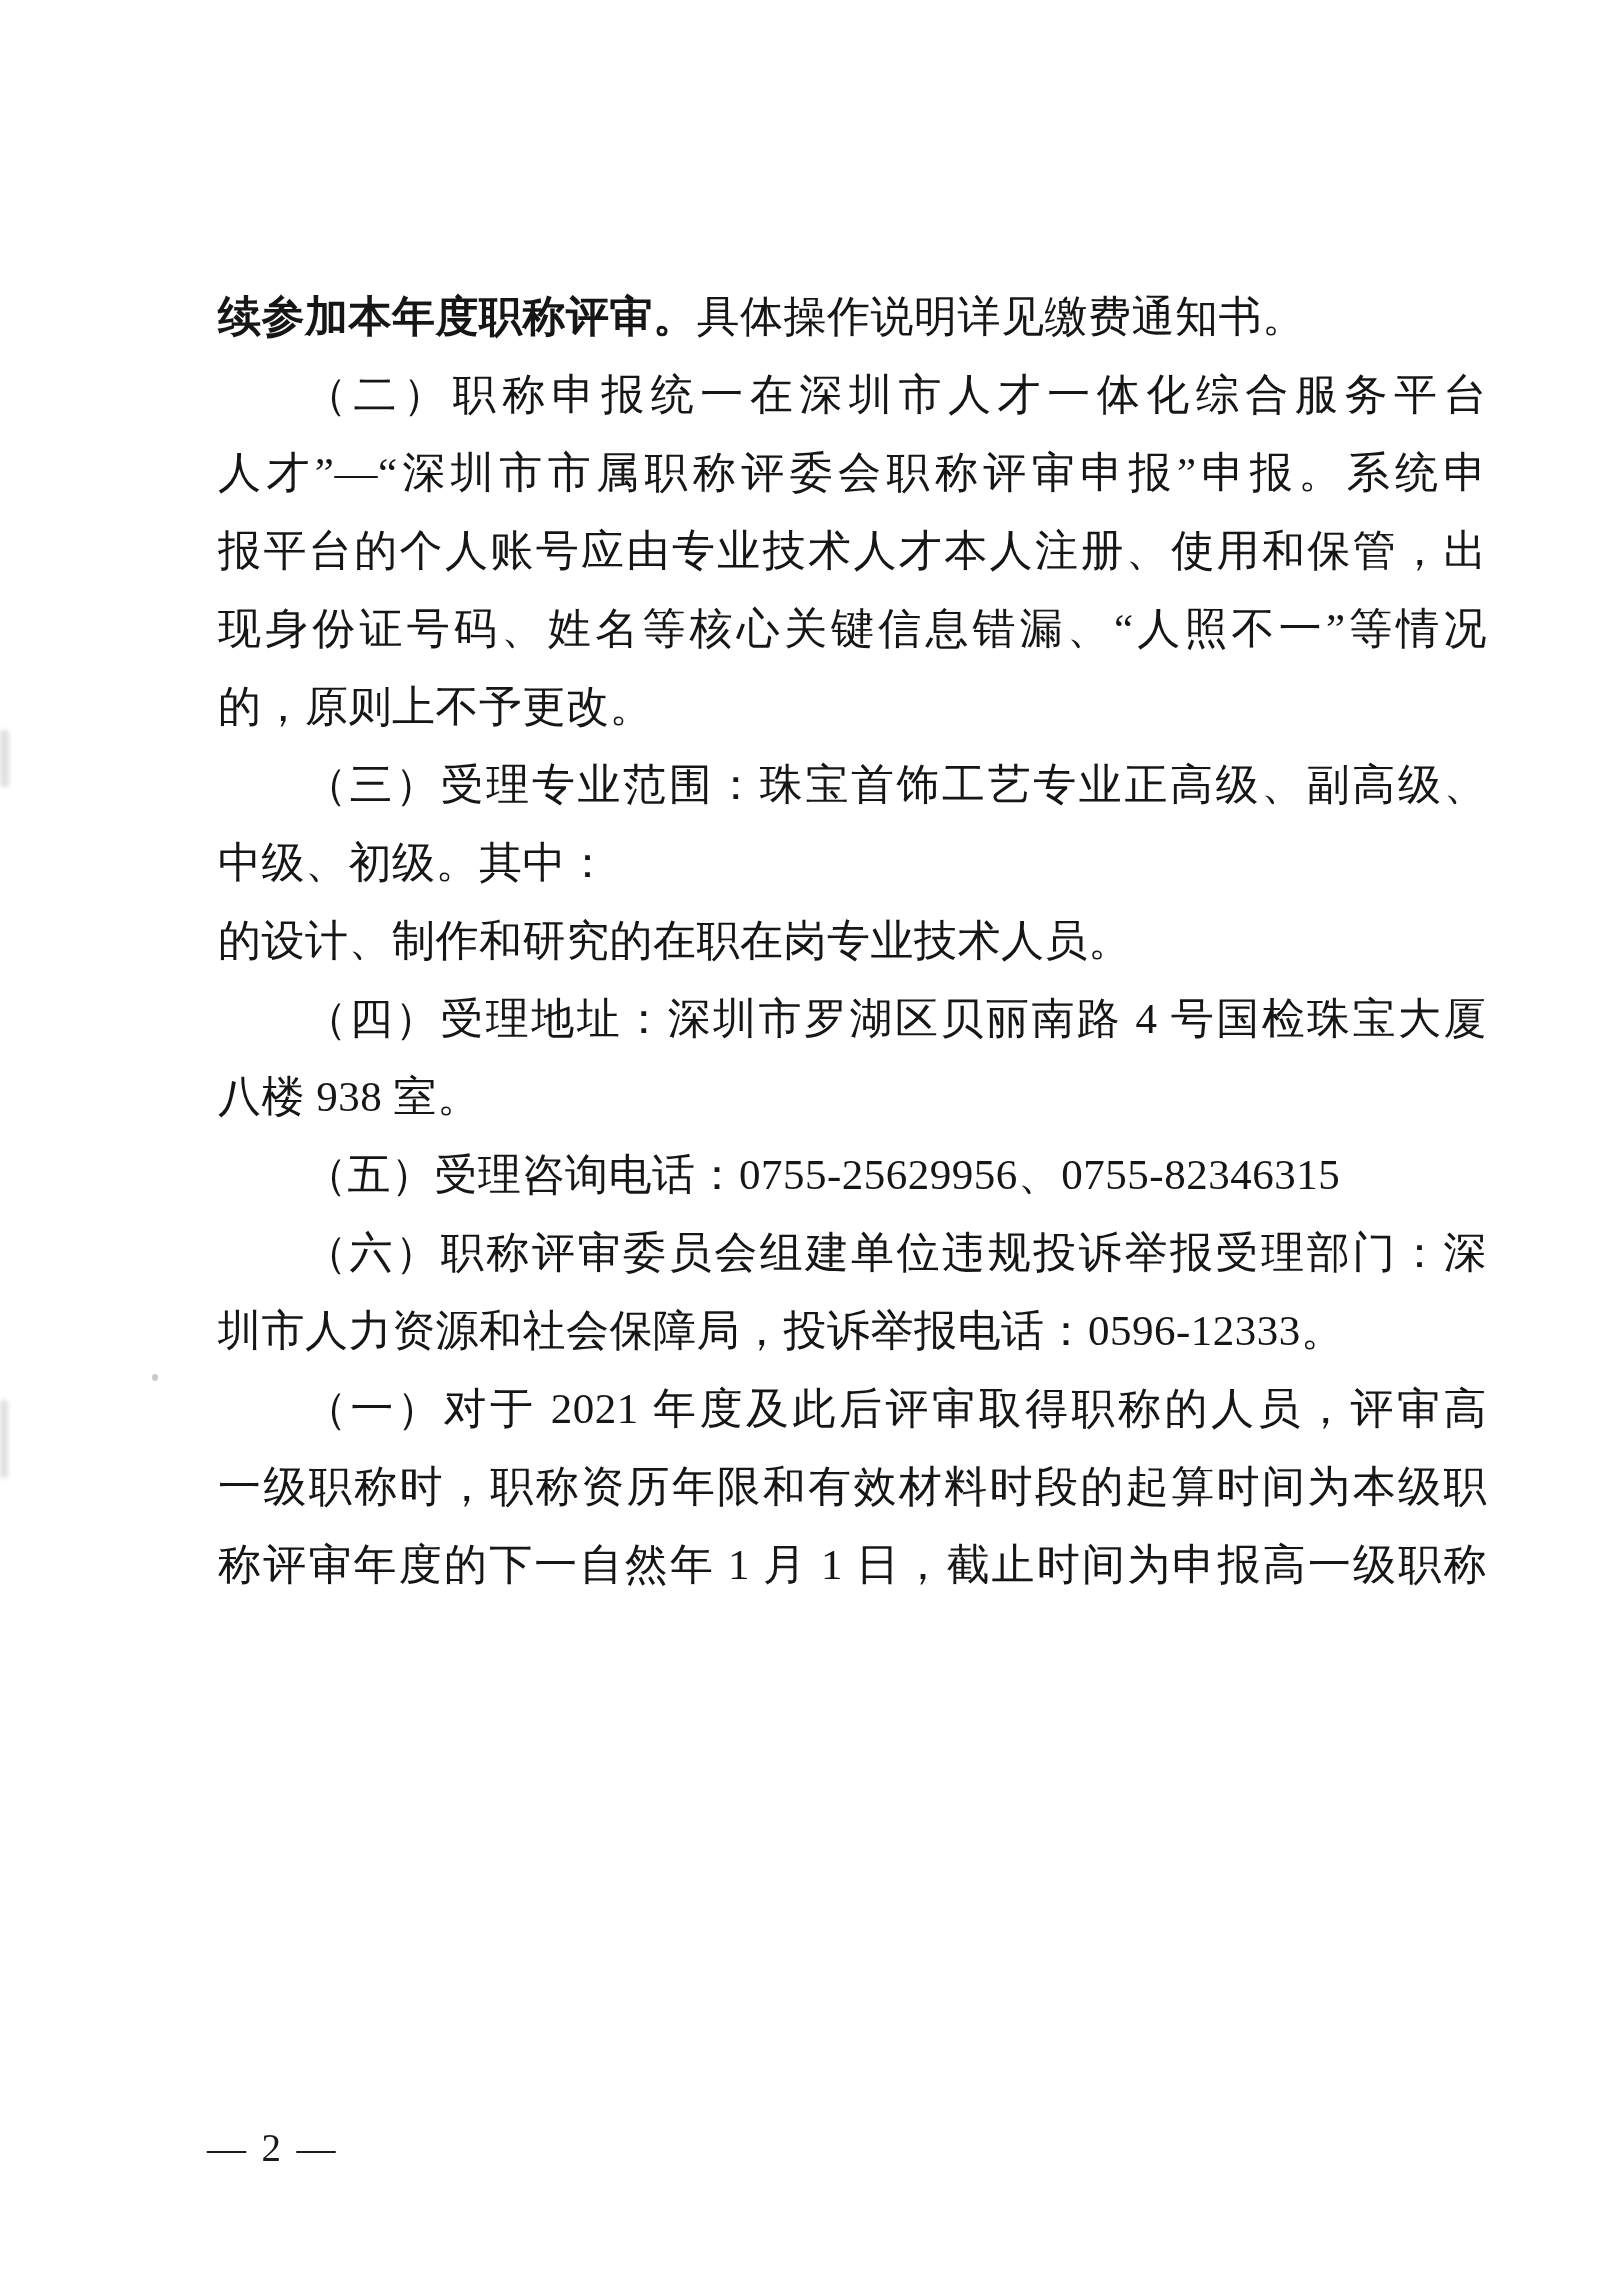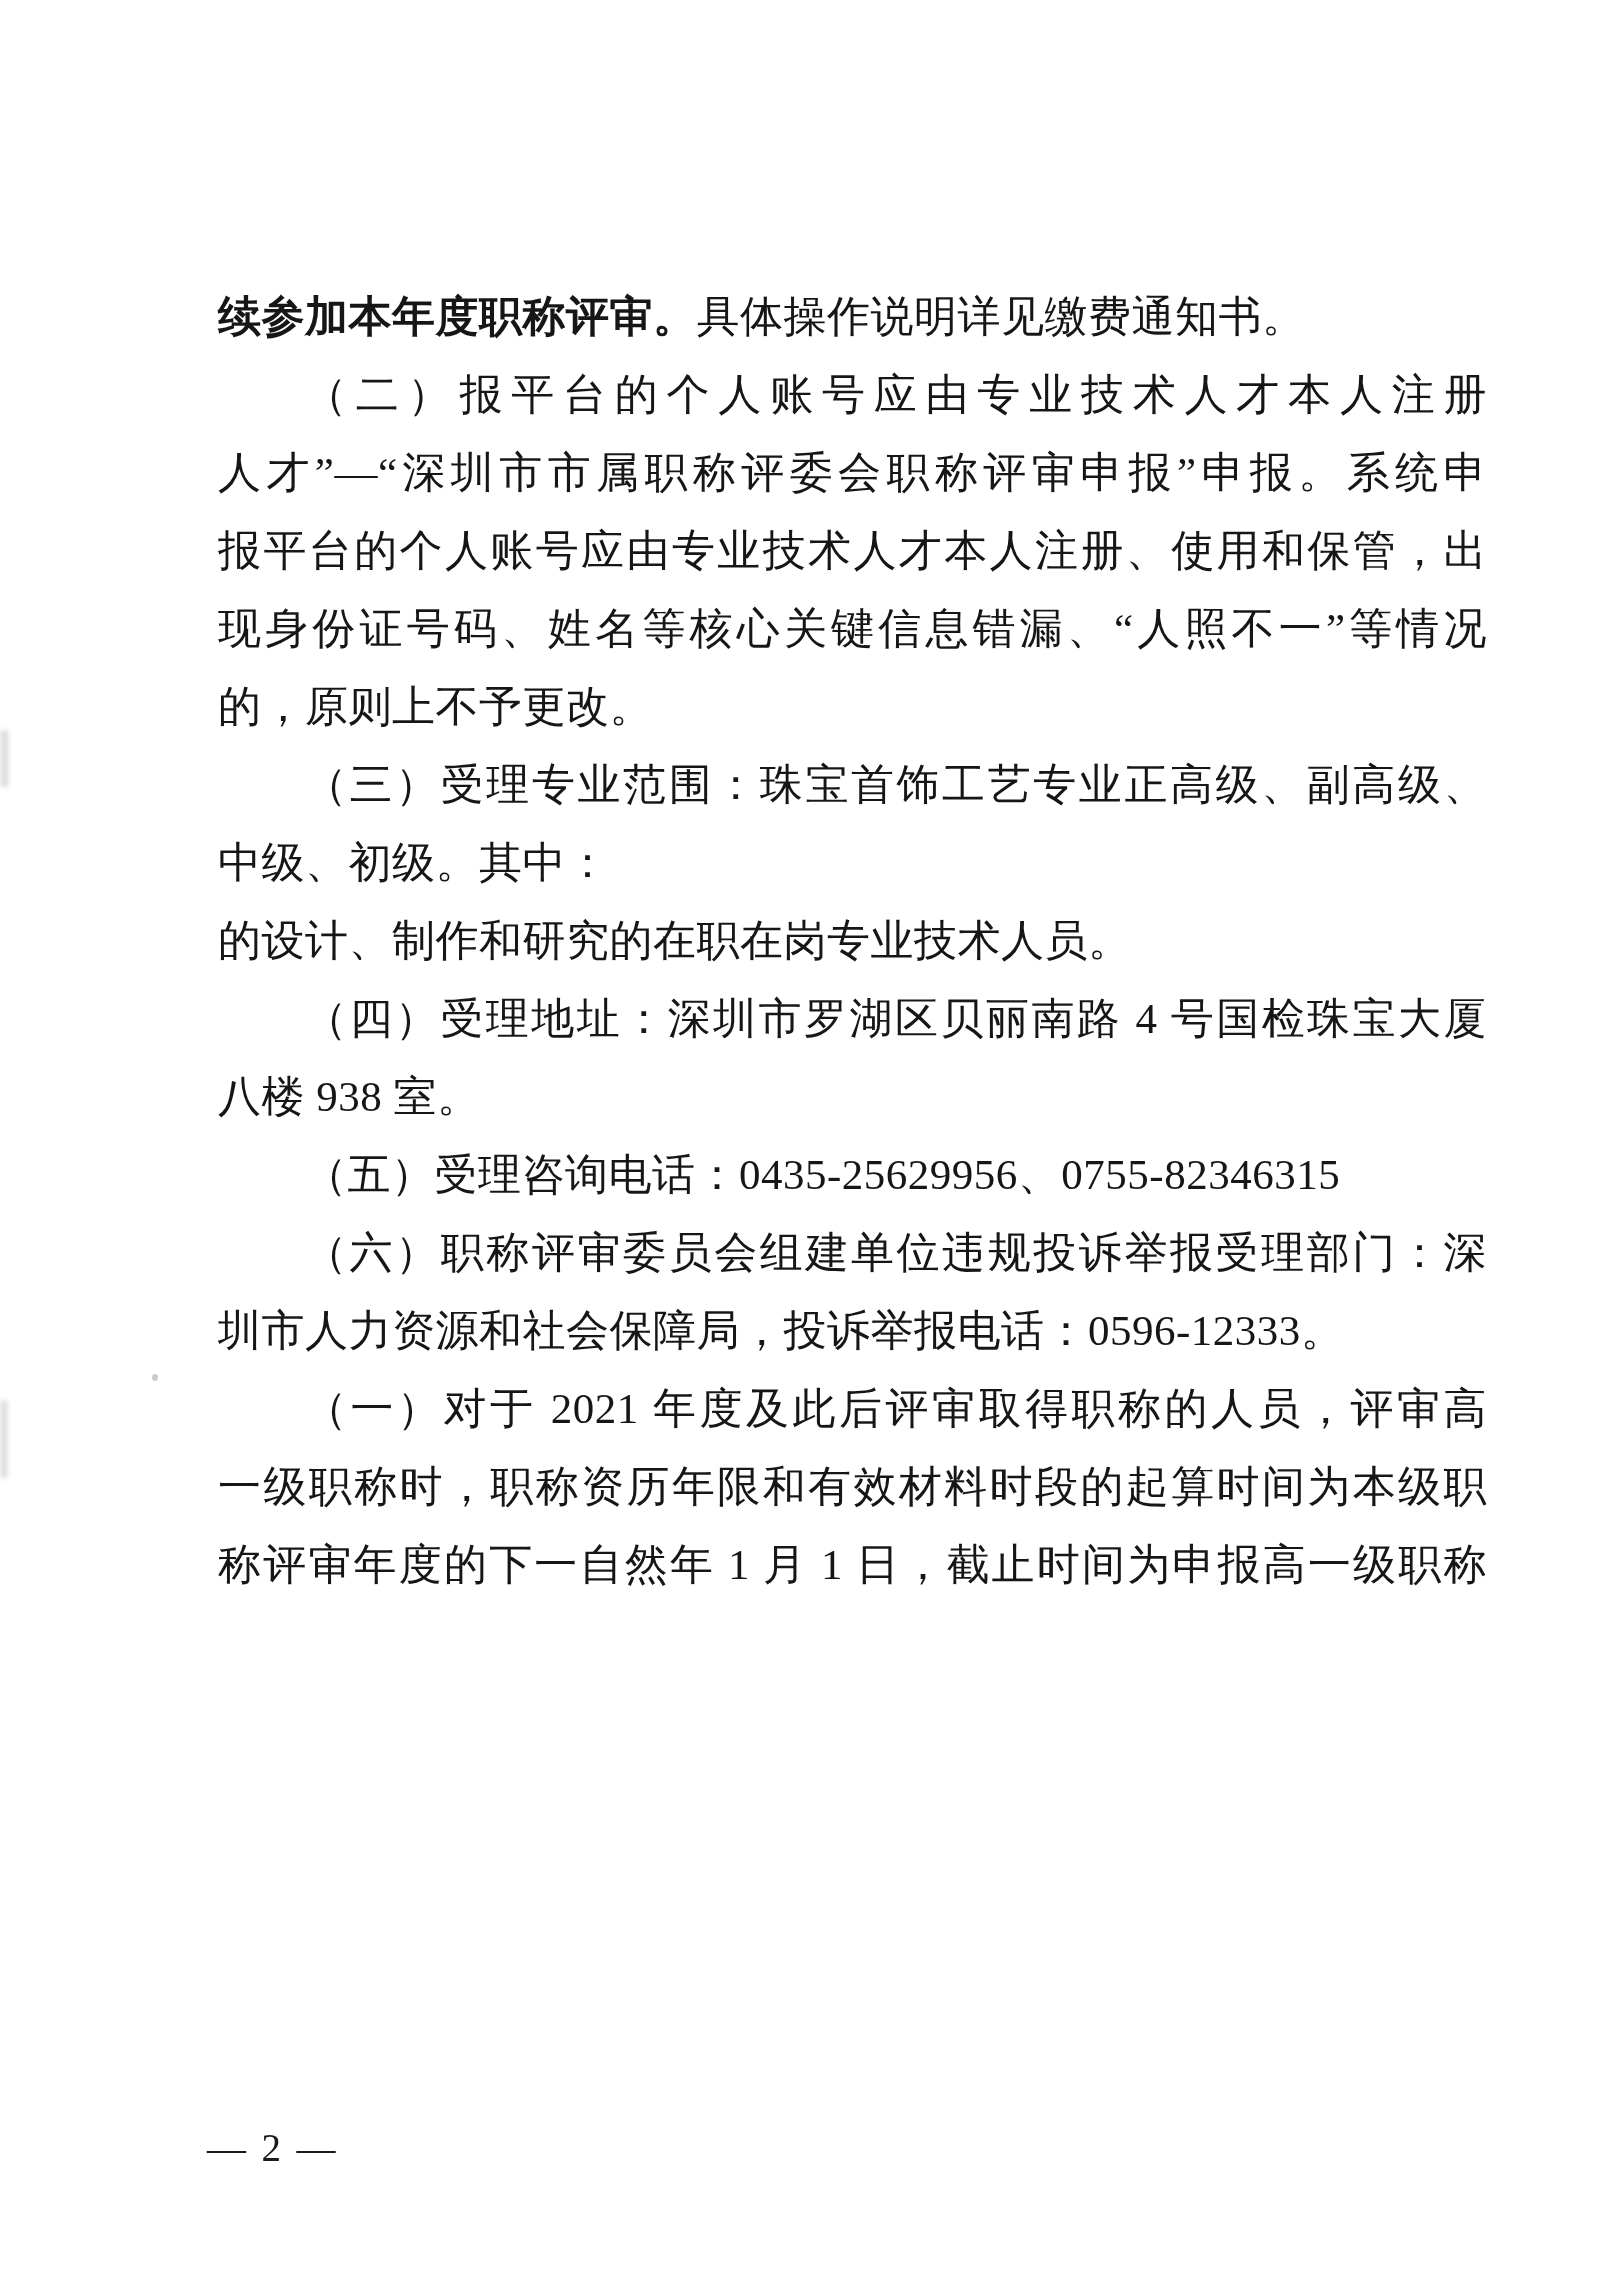--- a/index.html
+++ b/index.html
@@ -70,31 +70,31 @@
 </head>
 <body>
 
 <div class="page">
   <div class="smudge smudge-1"></div>
   <div class="smudge smudge-2"></div>
   <div class="speck"></div>
 
   <section class="text-block">
       <div class="line"><span class="run bold">续参加本年度职称评审。</span><span class="run">具体操作说明详见缴费通知书。</span></div>
-      <div class="line indent justify"><span class="run">（二）报平台的个人账号应由专业技术人才本人注册</span></div>
+      <div class="line indent justify"><span class="run">（二）职称申报统一在深圳市人才一体化综合服务平台</span></div>
       <div class="line justify"><span class="run">人才”—“深圳市市属职称评委会职称评审申报”申报。系统申</span></div>
       <div class="line justify"><span class="run">报平台的个人账号应由专业技术人才本人注册、使用和保管，出</span></div>
       <div class="line justify"><span class="run">现身份证号码、姓名等核心关键信息错漏、“人照不一”等情况</span></div>
       <div class="line"><span class="run">的，原则上不予更改。</span></div>
       <div class="line indent justify"><span class="run">（三）受理专业范围：珠宝首饰工艺专业正高级、副高级、</span></div>
       <div class="line"><span class="run">中级、初级。其中：</span></div>
       <div class="line"><span class="run">的设计、制作和研究的在职在岗专业技术人员。</span></div>
       <div class="line indent justify"><span class="run">（四）受理地址：深圳市罗湖区贝丽南路 4 号国检珠宝大厦</span></div>
       <div class="line"><span class="run">八楼 938 室。</span></div>
-      <div class="line indent"><span class="run">（五）受理咨询电话：0435-25629956、0755-82346315</span></div>
+      <div class="line indent"><span class="run">（五）受理咨询电话：0755-25629956、0755-82346315</span></div>
       <div class="line indent justify"><span class="run">（六）职称评审委员会组建单位违规投诉举报受理部门：深</span></div>
       <div class="line"><span class="run">圳市人力资源和社会保障局，投诉举报电话：0596-12333。</span></div>
       <div class="line indent justify"><span class="run">（一）对于 2021 年度及此后评审取得职称的人员，评审高</span></div>
       <div class="line justify"><span class="run">一级职称时，职称资历年限和有效材料时段的起算时间为本级职</span></div>
       <div class="line justify"><span class="run">称评审年度的下一自然年 1 月 1 日，截止时间为申报高一级职称</span></div>
     </section>
 
   <div class="page-number">— 2 —</div>
 </div>
 

